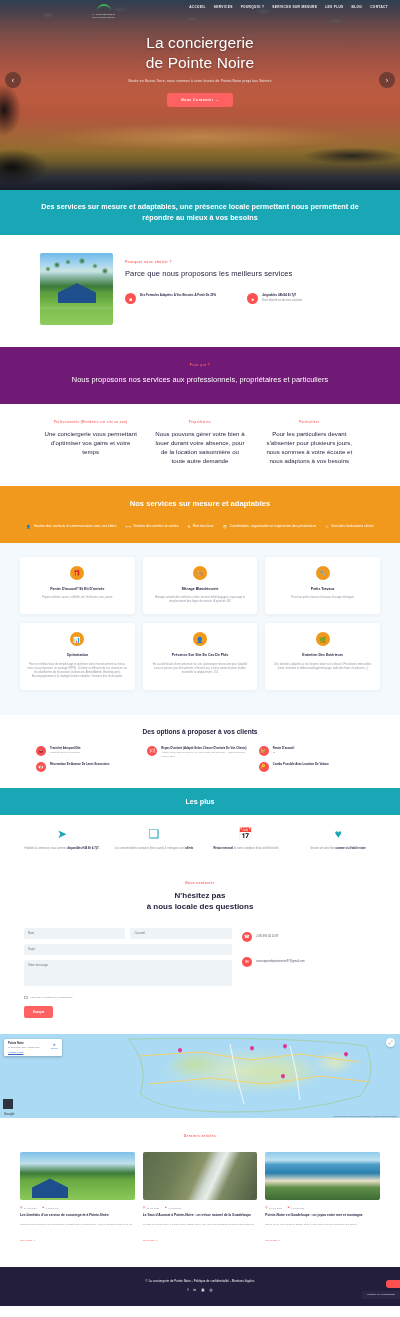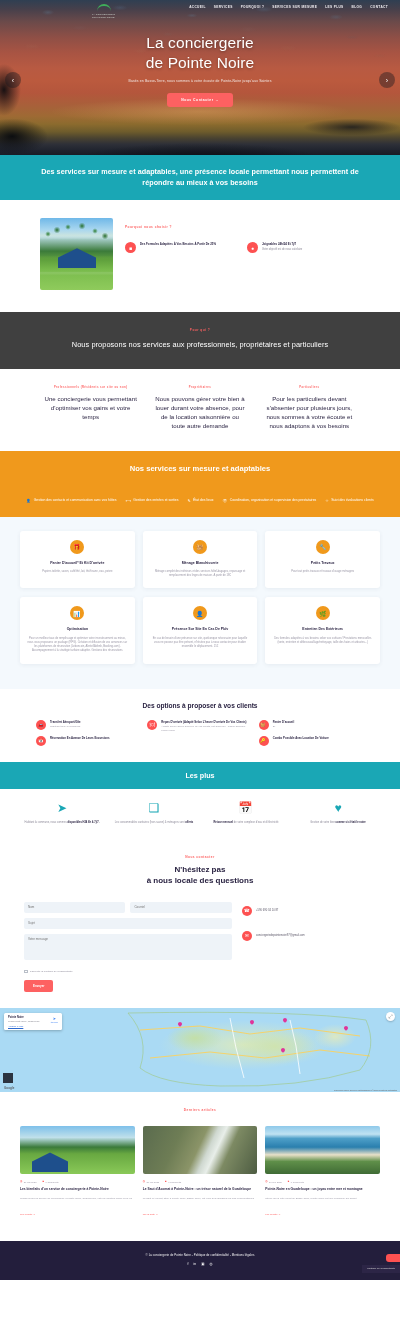--- a/index.html
+++ b/index.html
@@ -9,21 +9,21 @@
     background: #ffffff;
     color: #2a2342;
     width: 400px;
     overflow-x: hidden;
   }
   .page { width: 400px; position: relative; }
 
   
   .hero {
     position: relative;
-    height: 155px;
+    height: 190px;
     overflow: hidden;
     background: linear-gradient(to bottom,
       #2f3f52 0%, #47404b 6%, #6b4a4a 14%,
       #8e4f46 24%, #a85443 34%, #b85a42 44%,
       #bb5a3e 52%, #b4563c 60%, #a8603a 68%,
       #9e6a34 75%, #8c6b2e 80%, #6e5c2c 85%,
       #4a4330 89%, #2e3038 93%, #20242f 97%, #191c26 100%);
   }
   .hero::before {
     content: "";
@@ -138,31 +138,31 @@
   .feat { display: flex; gap: 4px; flex: 1; }
   .feat-ic {
     width: 11px; height: 11px; flex: none; border-radius: 50%;
     background: #fd5151; color: #fff; font-size: 5px;
     display: flex; align-items: center; justify-content: center;
   }
   .feat-t { font-size: 2.9px; font-weight: 700; line-height: 1.5; color: #2a2342; }
   .feat-d { font-size: 2.6px; line-height: 1.5; color: #8d8a99; margin-top: 1.5px; }
 
   
-  .purple { background: #404040; color: #fff; text-align: center; padding: 16px 32px 18px; }
+  .purple { background: #701a75; color: #fff; text-align: center; padding: 16px 32px 18px; }
   .purple .eyebrow { color: #fd6161; display: block; margin-bottom: 7px; }
   .purple h2 { font-size: 7.4px; line-height: 1.52; font-weight: 400; letter-spacing: .06px; }
   .cols3 { display: flex; gap: 16px; padding: 17px 44px 20px; }
   .col3 { flex: 1; text-align: center; }
   .col3 .eyebrow { display: block; margin-bottom: 5px; font-size: 2.7px; }
   .col3 p { font-size: 6.1px; line-height: 1.52; color: #2a2342; letter-spacing: .03px; }
 
   
   .orange { background: #f0991c; color: #fff; text-align: center; padding: 13px 22px 14px; }
-  .orange h2 { font-size: 7.6px; font-weight: 700; margin-bottom: 25px; }
+  .orange h2 { font-size: 7.6px; font-weight: 700; margin-bottom: 16px; }
   .orange-list { display: flex; flex-wrap: wrap; justify-content: center; gap: 3px 9px; }
   .orange-list li { list-style: none; font-size: 3.4px; display: flex; align-items: center; gap: 2.5px; }
   .orange-list .ic { font-size: 3.8px; }
 
   
   .cards-wrap { background: #f4f9fd; padding: 14px 20px 16px; }
   .card-row { display: flex; gap: 8px; margin-bottom: 9px; }
   .card {
     flex: 1; background: #fff; border-radius: 3px; padding: 9px 7px 10px;
     text-align: center; box-shadow: 0 1px 4px rgba(40,60,90,.07);
@@ -346,20 +346,21 @@
   </section>
 
   <section class="teal-band">
     <h2>Des services sur mesure et adaptables, une présence locale permettant nous permettent de répondre au mieux à vos besoins</h2>
   </section>
 
   <section class="whyus">
     <div class="whyus-img"></div>
     <div class="whyus-txt">
       <div class="eyebrow">Pourquoi nous choisir ?</div>
+      <h3>Parce que nous proposons les meilleurs services</h3>
       <div class="feat-row">
         <div class="feat">
           <div class="feat-ic">■</div>
           <div>
             <div class="feat-t">Des Formules Adaptées À Vos Besoins À Partir De 25%</div>
             <div class="feat-d"></div>
           </div>
         </div>
         <div class="feat">
           <div class="feat-ic">●</div>

